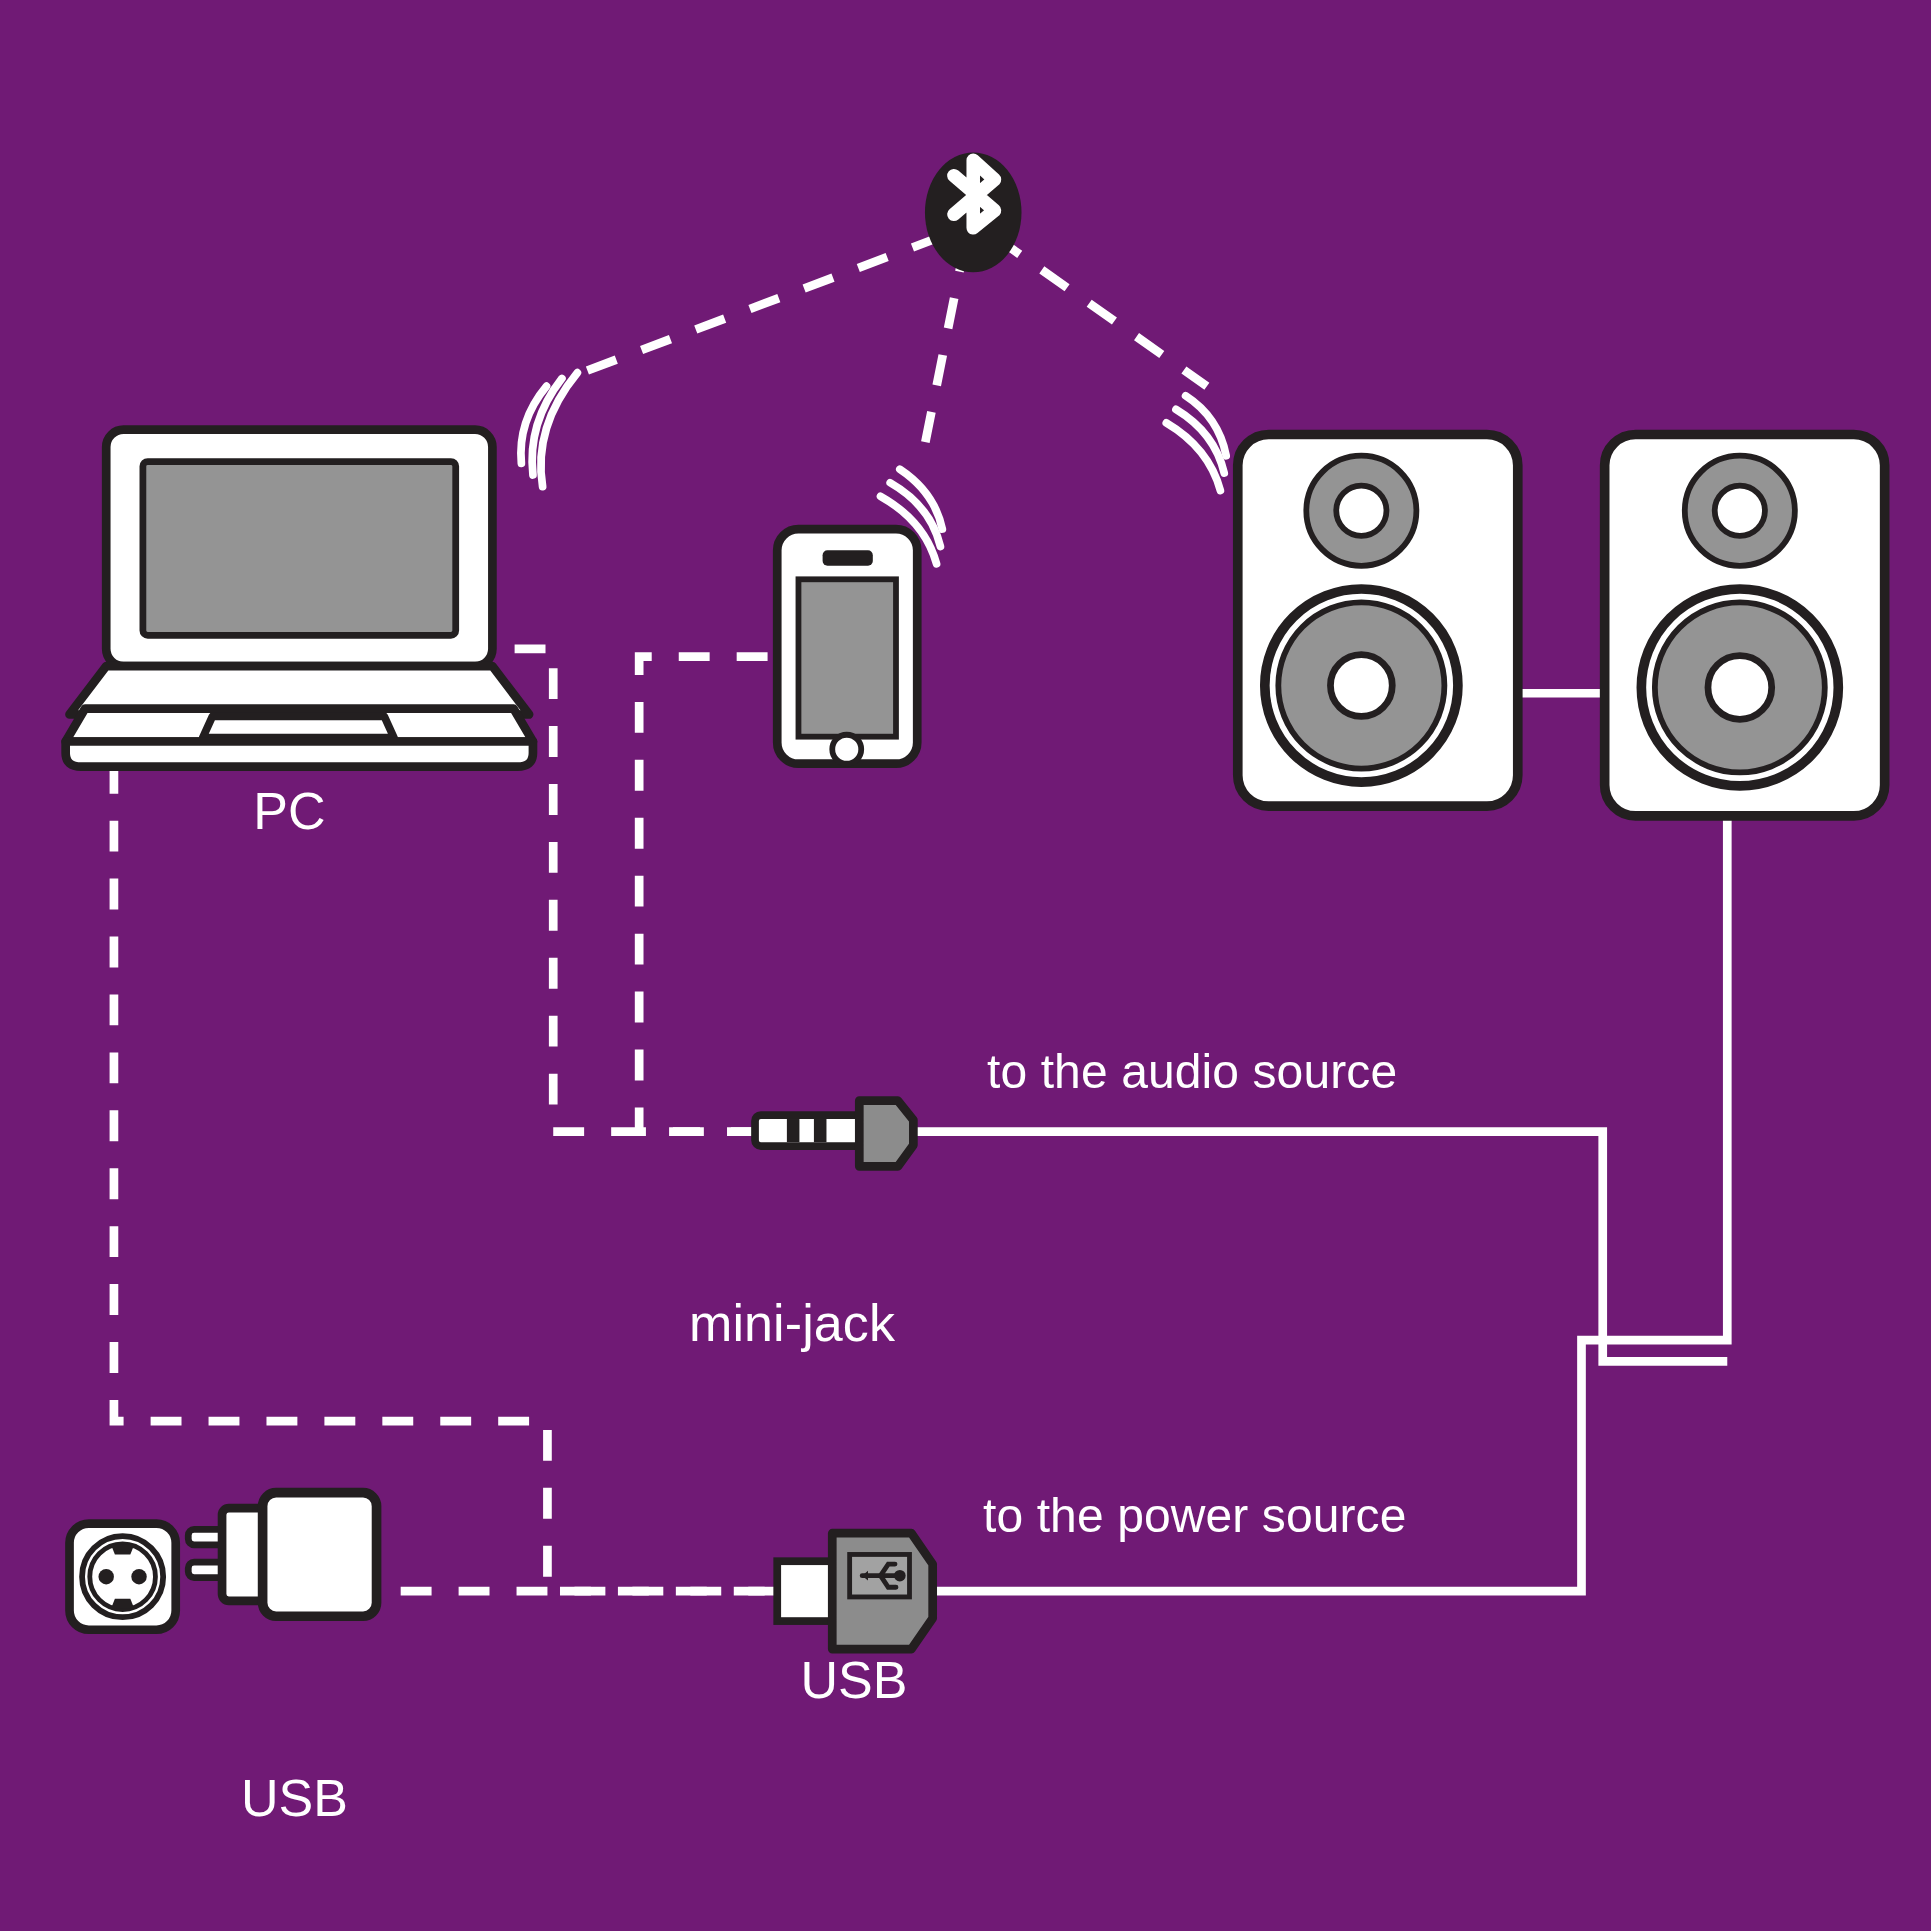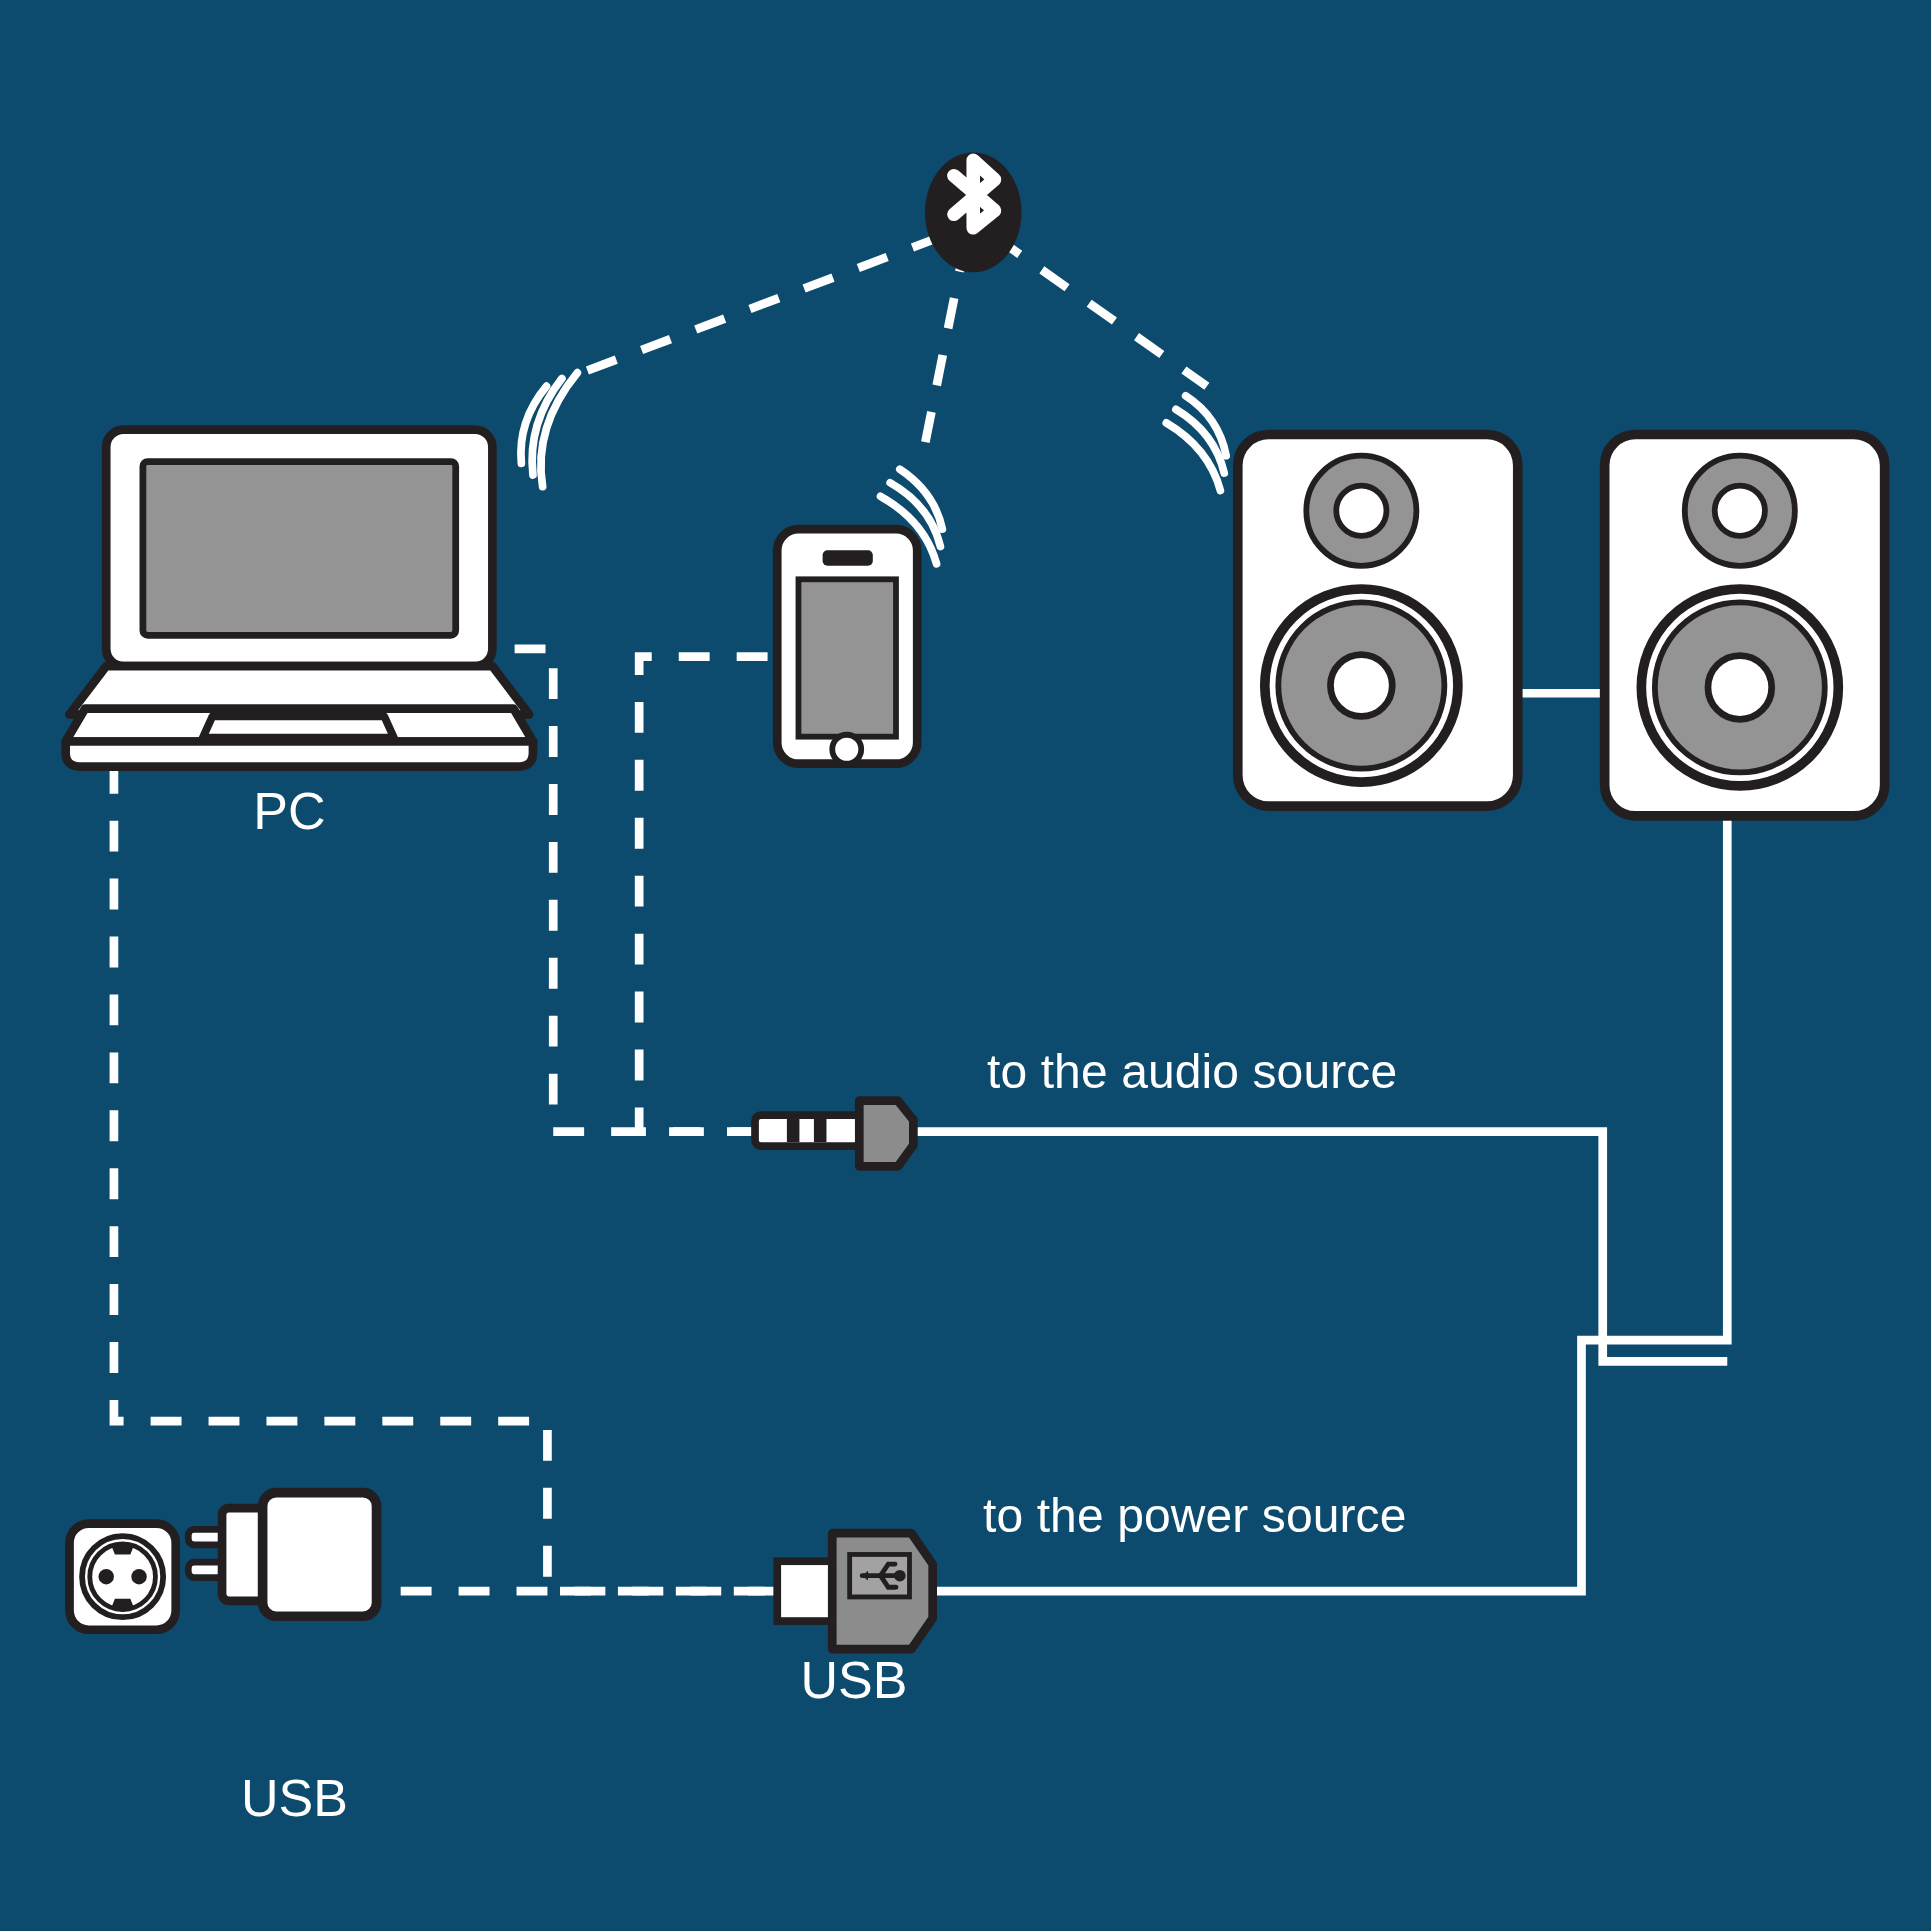--- a/index.html
+++ b/index.html
@@ -10,21 +10,21 @@
   body {
     width: 1931px;
     height: 1931px;
     overflow: hidden;
     font-family: "Liberation Sans", sans-serif;
   }
   #stage {
     position: relative;
     width: 1931px;
     height: 1931px;
-    background: #0c4a6e;
+    background: #701a75;
   }
   svg.diagram {
     position: absolute;
     inset: 0;
     width: 1931px;
     height: 1931px;
     display: block;
   }
   .lbl {
     position: absolute;
@@ -175,20 +175,21 @@
       <rect x="195" y="1618" width="38" height="16" rx="6" ry="6" fill="#ffffff" stroke="#231f20" stroke-width="7"></rect>
       <rect x="230" y="1562" width="50" height="96" rx="7" ry="7" fill="#ffffff" stroke="#231f20" stroke-width="9"></rect>
       <rect x="272" y="1546" width="118" height="128" rx="14" ry="14" fill="#ffffff" stroke="#231f20" stroke-width="10"></rect>
     </g>
 
   </svg>
 
   <div class="lbl lbl-pc">PC</div>
 
   <div class="lbl lbl-minijack">
+    <div>mini-jack</div>
   </div>
 
   <div class="lbl lbl-audio">to the audio source</div>
   <div class="lbl lbl-power">to the power source</div>
 
   <div class="lbl lbl-usb">USB</div>
 
   <div class="lbl lbl-usbad">
     <div>USB</div>
     

